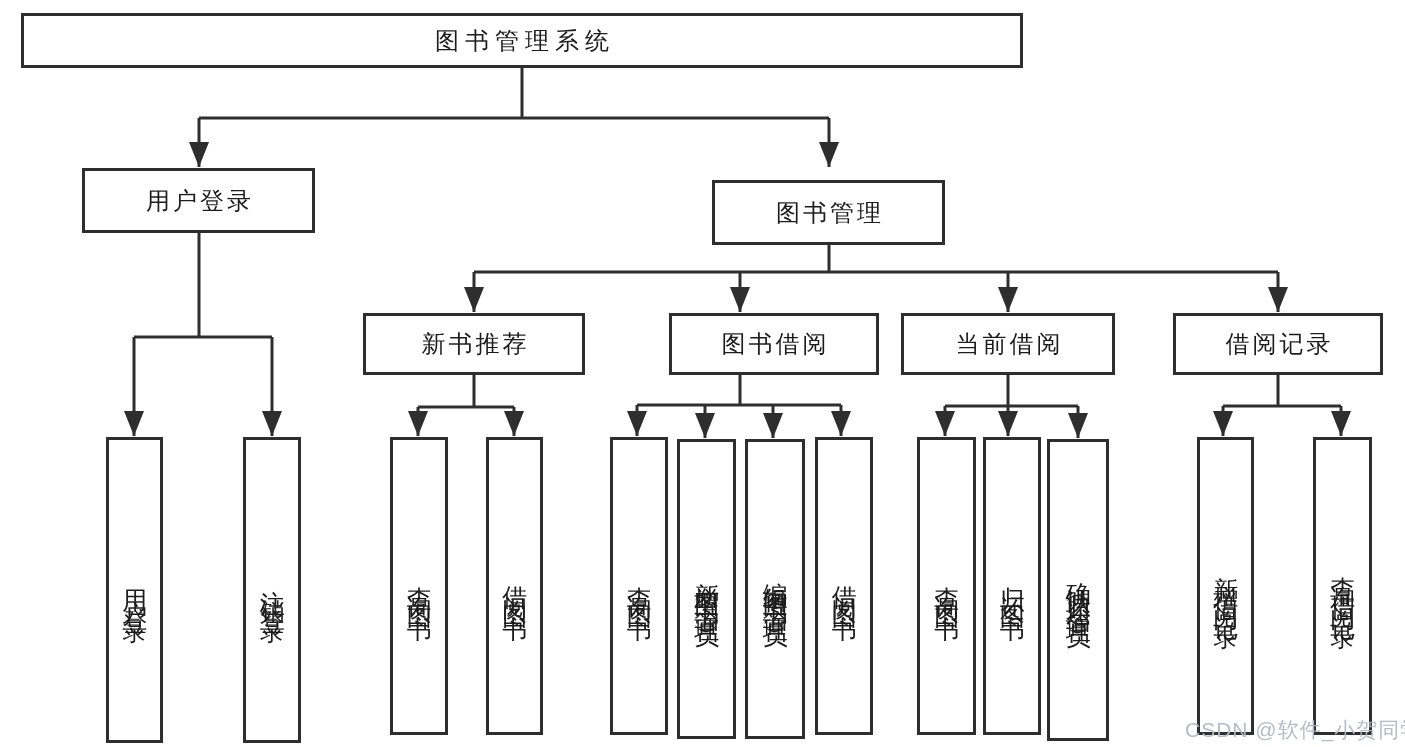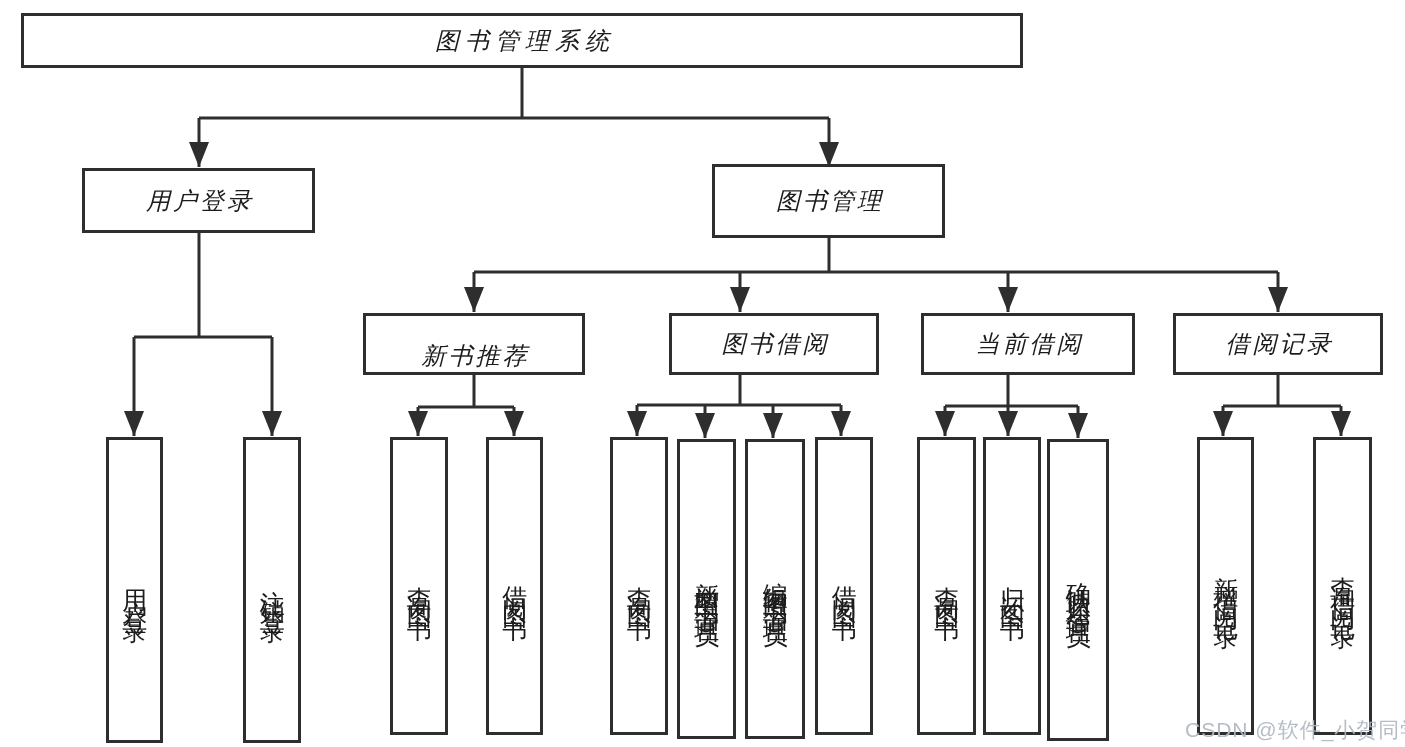--- a/index.html
+++ b/index.html
@@ -27,21 +27,20 @@
     align-items: center;
     justify-content: center;
     z-index: 1;
   }
   .hlabel {
     font-size: 24px;
     letter-spacing: 3px;
     text-indent: 3px;
     white-space: nowrap;
     color: #1c1c1c;
-    font-style: italic;
   }
   .root-label {
     letter-spacing: 6px;
     text-indent: 6px;
   }
   .vlabel {
     writing-mode: vertical-rl;
     text-orientation: mixed;
     font-size: 25px;
     letter-spacing: 10px;
@@ -106,31 +105,31 @@
     </g>
   </svg>
 
   <div class="node" style="left:21px; top:13px; width:1002px; height:55px;">
     <span class="hlabel root-label">图书管理系统</span>
   </div>
 
   <div class="node" style="left:82px; top:168px; width:233px; height:65px;">
     <span class="hlabel">用户登录</span>
   </div>
-  <div class="node" style="left:712px; top:164px; width:233px; height:74px;">
+  <div class="node" style="left:712px; top:180px; width:233px; height:65px;">
     <span class="hlabel">图书管理</span>
   </div>
 
-  <div class="node" style="left:363px; top:313px; width:222px; height:62px;align-items:flex-end;">
+  <div class="node" style="left:363px; top:313px; width:222px; height:62px;">
     <span class="hlabel">新书推荐</span>
   </div>
   <div class="node" style="left:669px; top:313px; width:210px; height:62px;">
     <span class="hlabel">图书借阅</span>
   </div>
-  <div class="node" style="left:921px; top:313px; width:214px; height:62px;">
+  <div class="node" style="left:901px; top:313px; width:214px; height:62px;">
     <span class="hlabel">当前借阅</span>
   </div>
   <div class="node" style="left:1173px; top:313px; width:210px; height:62px;">
     <span class="hlabel">借阅记录</span>
   </div>
 
   <div class="node" style="left:106px; top:437px; width:57px; height:306px;">
     <span class="vlabel">用户登录</span>
   </div>
   <div class="node" style="left:243px; top:437px; width:58px; height:306px;">

